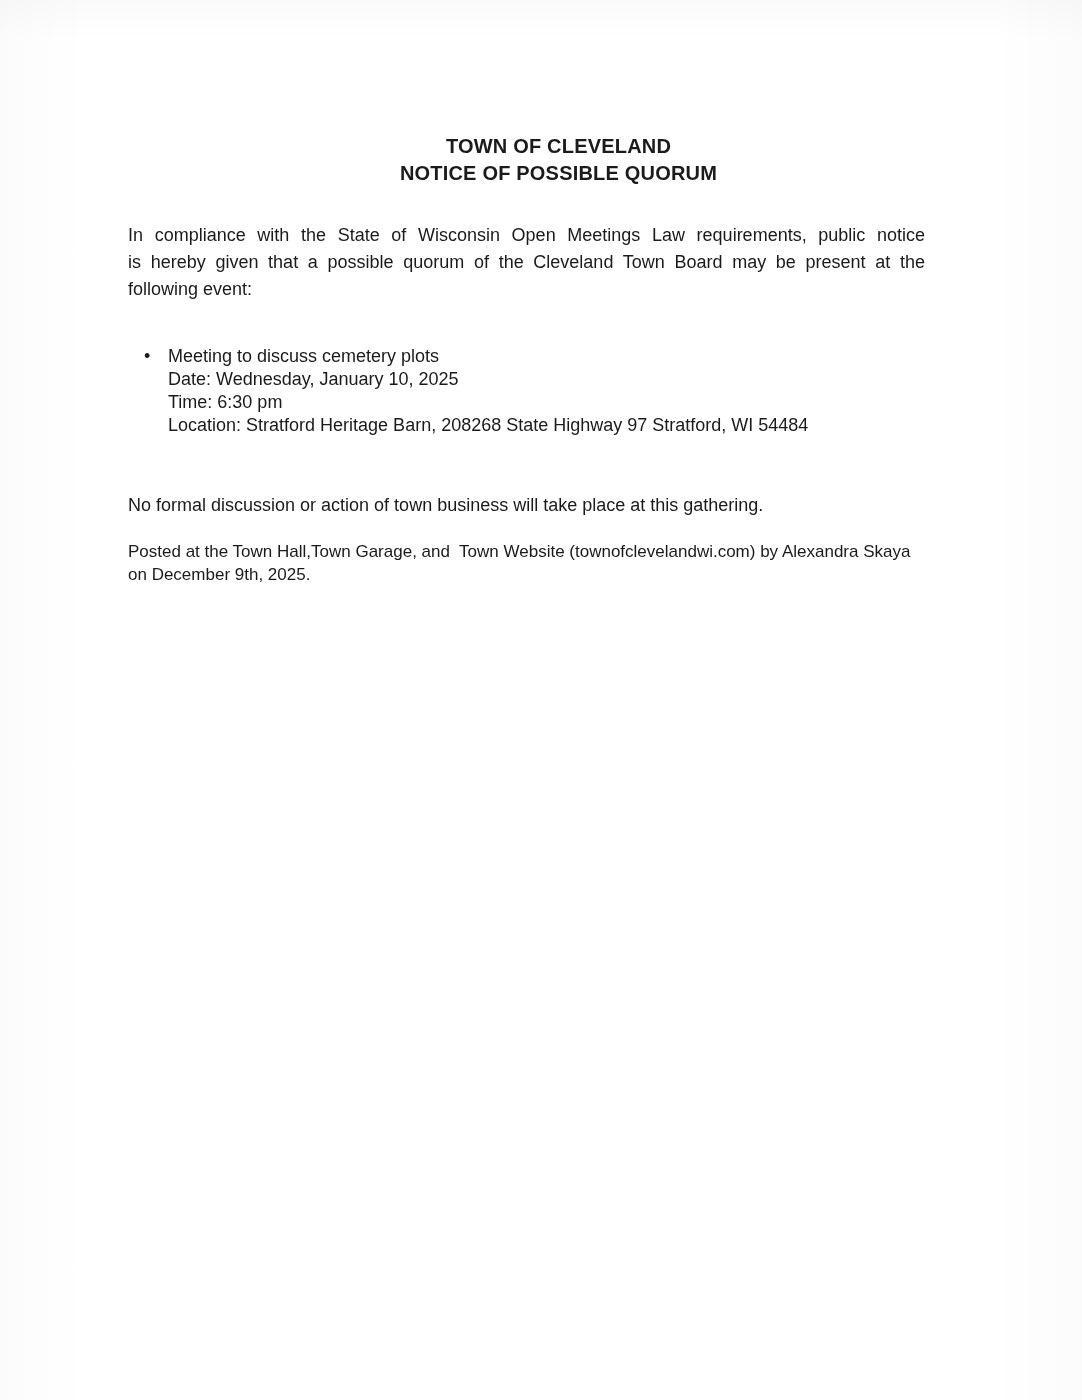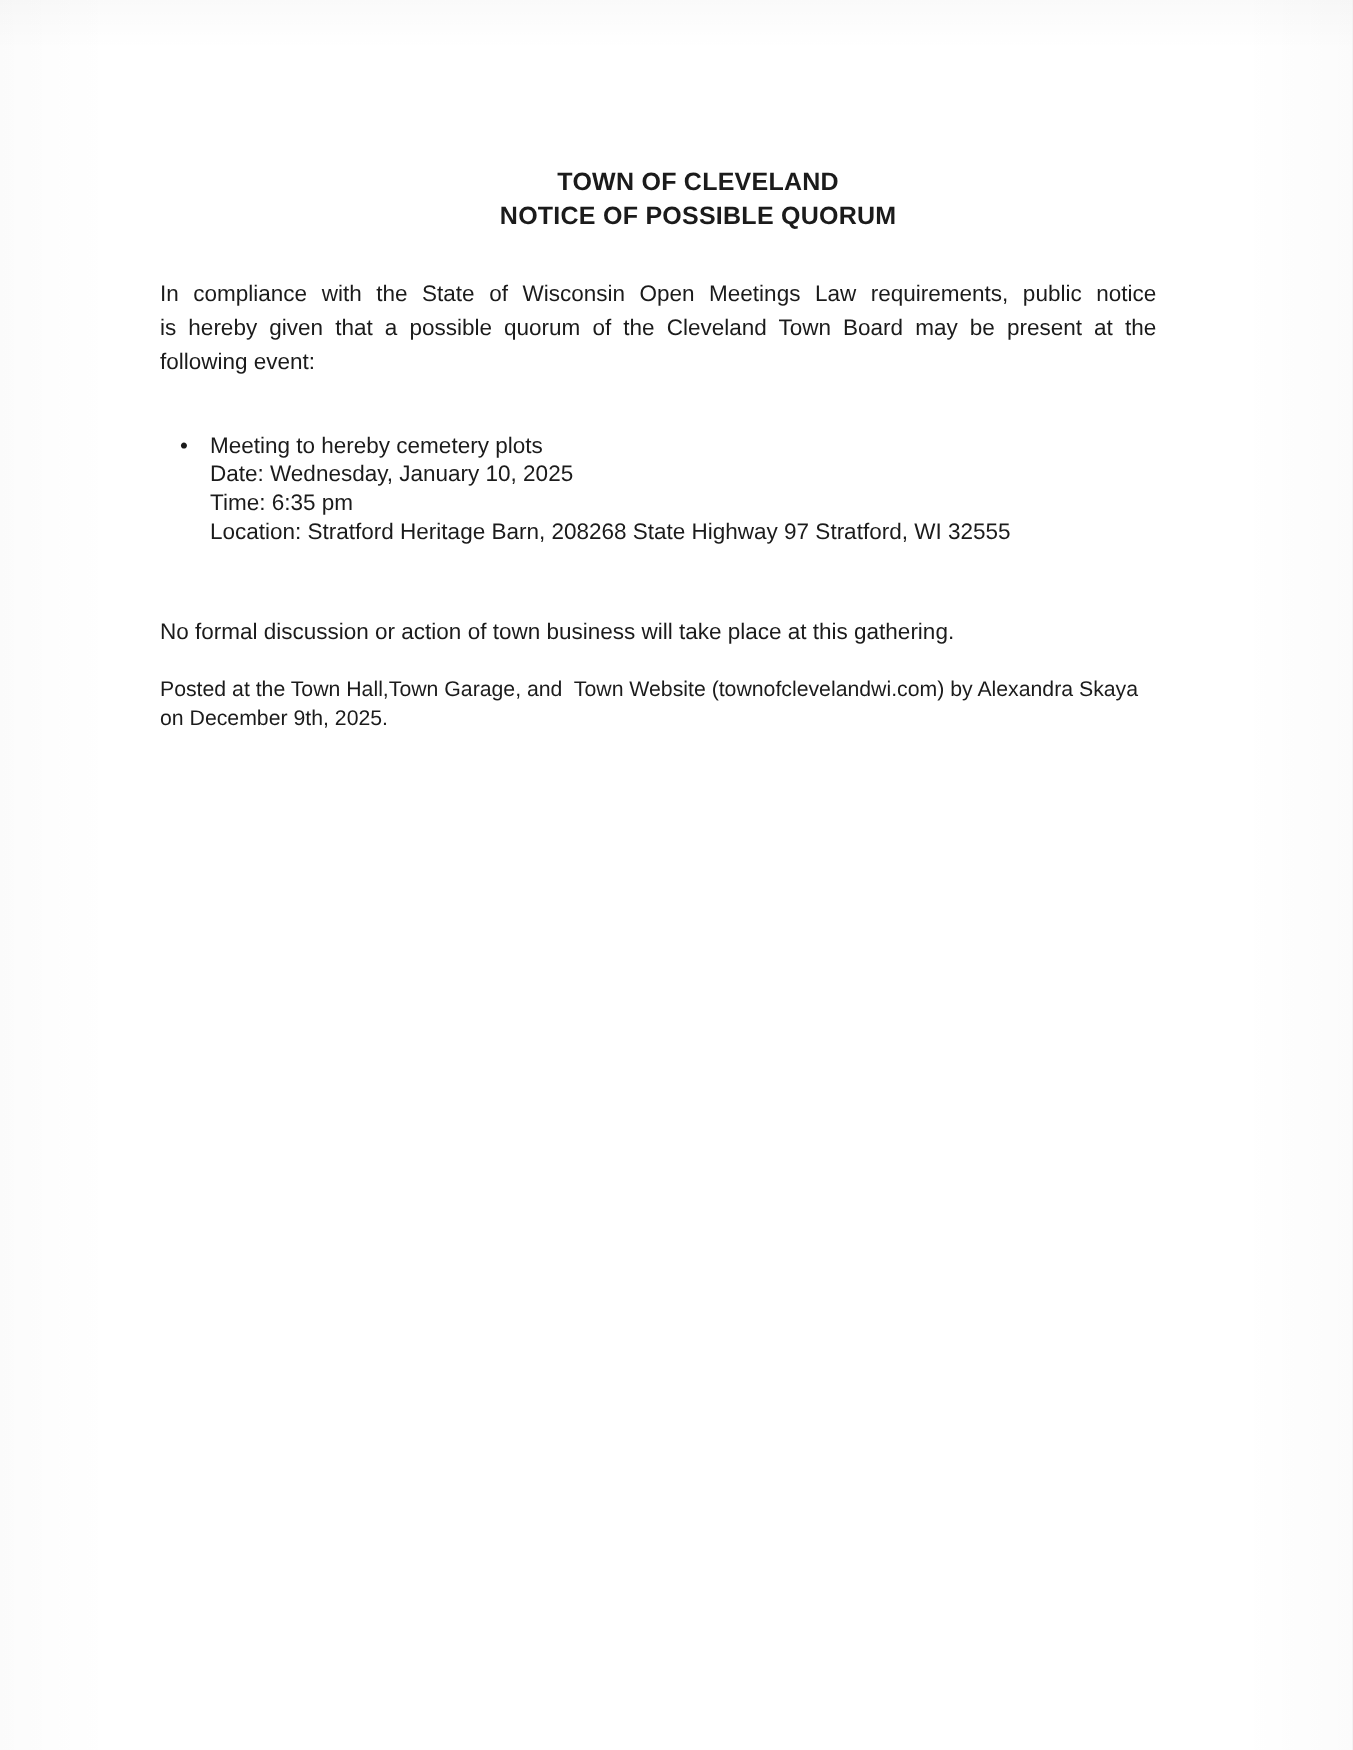--- a/index.html
+++ b/index.html
@@ -101,24 +101,24 @@
   </div>
 
   <div class="intro-block">
     <div class="jline">In compliance with the State of Wisconsin Open Meetings Law requirements, public notice</div>
     <div class="jline">is hereby given that a possible quorum of the Cleveland Town Board may be present at the</div>
     <div>following event:</div>
   </div>
 
   <div class="event-block">
     <span class="bullet-marker">•</span>
-    <div>Meeting to hereby cemetery plots</div>
+    <div>Meeting to discuss cemetery plots</div>
     <div>Date: Wednesday, January 10, 2025</div>
-    <div>Time: 6:35 pm</div>
-    <div>Location: Stratford Heritage Barn, 208268 State Highway 97 Stratford, WI 32555</div>
+    <div>Time: 6:30 pm</div>
+    <div>Location: Stratford Heritage Barn, 208268 State Highway 97 Stratford, WI 54484</div>
   </div>
 
   <div class="disclaimer-block">No formal discussion or action of town business will take place at this gathering.</div>
 
   <div class="posted-block">
     <div class="posted-line">Posted at the Town Hall,Town Garage, and  Town Website (townofclevelandwi.com) by Alexandra Skaya</div>
     <div class="posted-line">on December 9th, 2025.</div>
   </div>
 
 </div>

